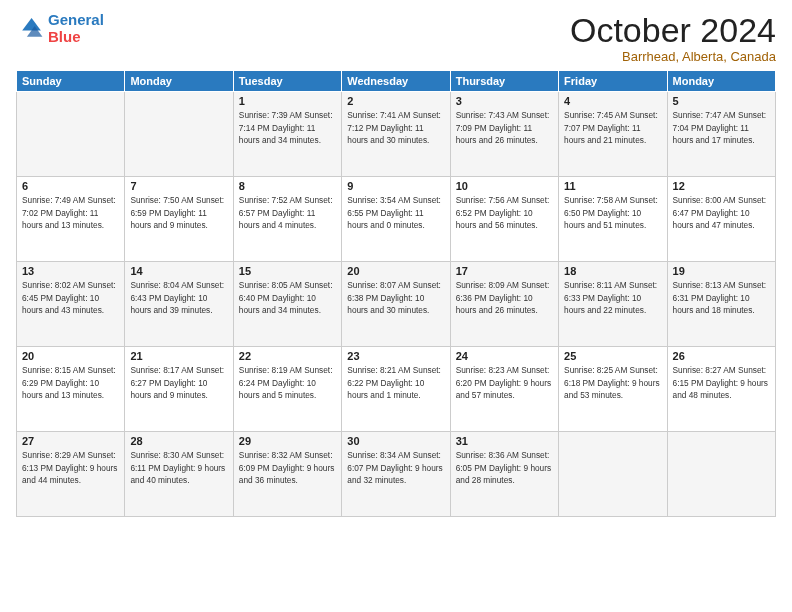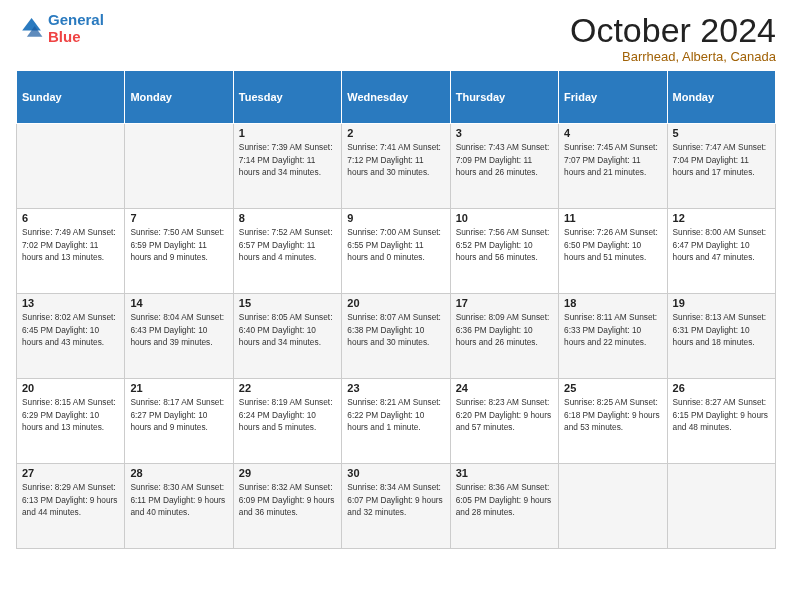--- a/index.html
+++ b/index.html
@@ -57,21 +57,21 @@
     table {
       width: 100%;
       border-collapse: collapse;
       flex: 1;
     }
     thead tr th {
       background: #2a7abf;
       color: #fff;
       font-size: 11px;
       font-weight: bold;
-      padding: 20px 5px;
+      padding: 4px 5px;
       text-align: left;
       border: 1px solid #fff;
     }
     tbody tr td {
       width: 14.28%;
       vertical-align: top;
       border: 1px solid #ccc;
       padding: 3px 5px;
       font-size: 8.5px;
       color: #333;
@@ -189,35 +189,35 @@
           </td>
           <td>
             <span class="day-num">8</span>
             <div class="day-info">Sunrise: 7:52 AM
 Sunset: 6:57 PM
 Daylight: 11 hours
 and 4 minutes.</div>
           </td>
           <td>
             <span class="day-num">9</span>
-            <div class="day-info">Sunrise: 7:00 AM
+            <div class="day-info">Sunrise: 3:54 AM
 Sunset: 6:55 PM
 Daylight: 11 hours
 and 0 minutes.</div>
           </td>
           <td>
             <span class="day-num">10</span>
             <div class="day-info">Sunrise: 7:56 AM
 Sunset: 6:52 PM
 Daylight: 10 hours
 and 56 minutes.</div>
           </td>
           <td>
             <span class="day-num">11</span>
-            <div class="day-info">Sunrise: 7:26 AM
+            <div class="day-info">Sunrise: 7:58 AM
 Sunset: 6:50 PM
 Daylight: 10 hours
 and 51 minutes.</div>
           </td>
           <td>
             <span class="day-num">12</span>
             <div class="day-info">Sunrise: 8:00 AM
 Sunset: 6:47 PM
 Daylight: 10 hours
 and 47 minutes.</div>

